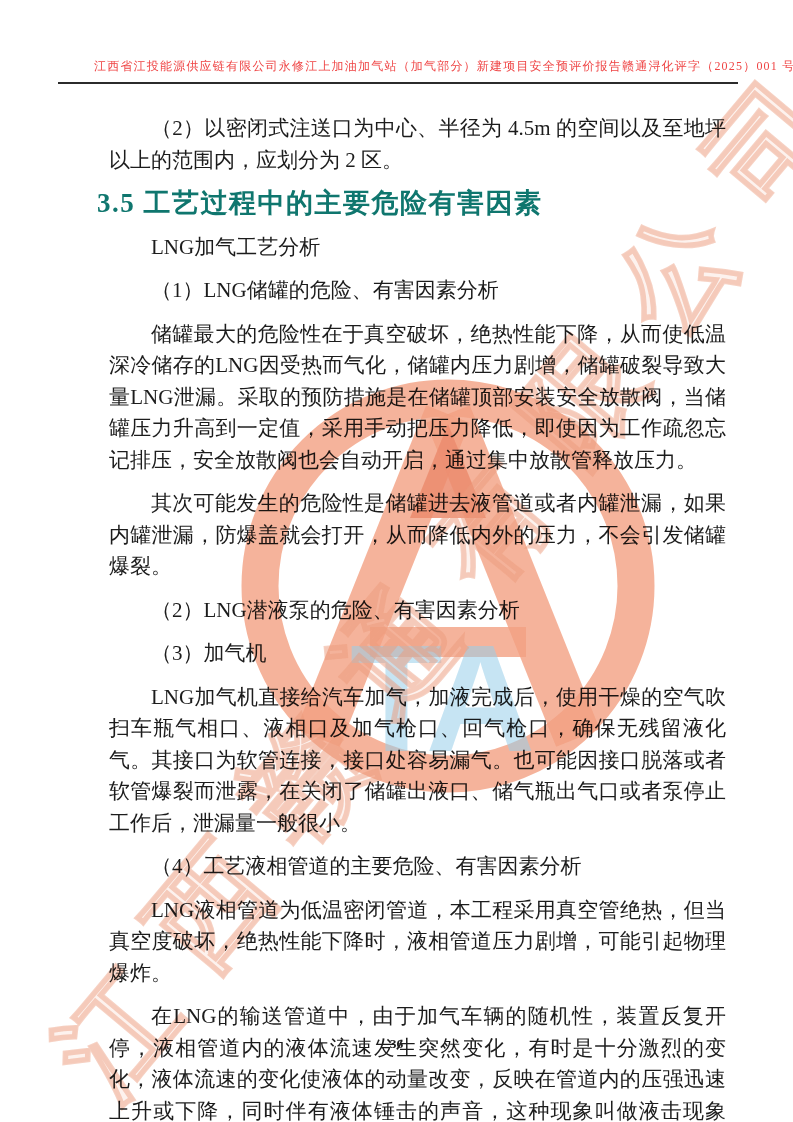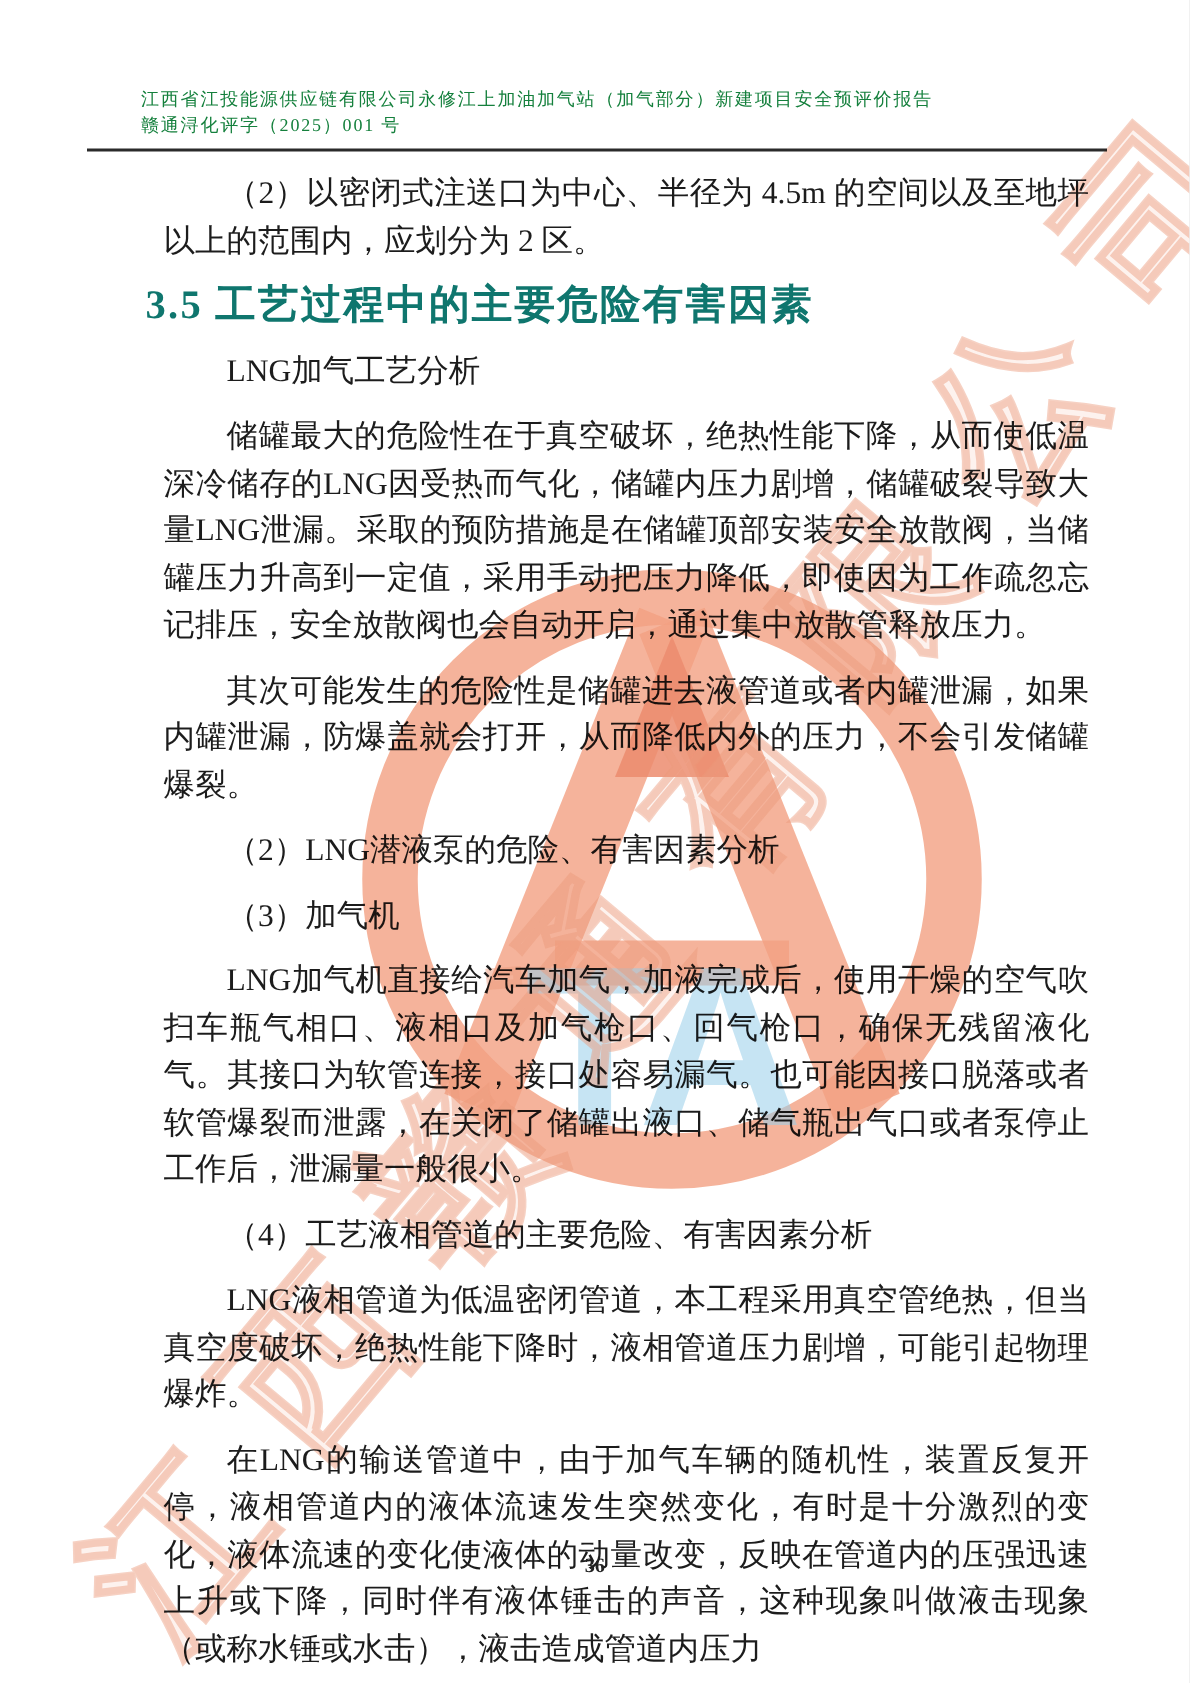--- a/index.html
+++ b/index.html
@@ -10,26 +10,25 @@
     background:#ffffff;
     overflow:hidden;
     font-family:"Liberation Serif","DejaVu Serif",serif;
     color:#1c1c1c;
   }
   
   .hdr{
     position:absolute;left:58px;right:55px;top:58px;
   }
   .hdr-line{
-    display:flex;justify-content:space-between;align-items:flex-start;
+    display:flex;justify-content:space-between;align-items:center;
     padding:0 0 7px 36px;
     font-size:12px;letter-spacing:1.2px;
     white-space:nowrap;
-    color:#15803d;
-    flex-direction:column;
+    color:#ef4444;
   }
   .hdr-rule{border-bottom:2px solid #2b2b2b;}
   
   .doc-main{
     position:absolute;left:97px;top:101px;width:641px;
     font-size:21px;line-height:31.5px;
     text-align:justify;
   }
   .doc-main p{margin:12px;text-indent:2em;}
   .doc-main h2{
@@ -79,20 +78,21 @@
       <span>江西省江投能源供应链有限公司永修江上加油加气站（加气部分）新建项目安全预评价报告</span>
       <span>赣通浔化评字（2025）001 号</span>
     </div>
     <div class="hdr-rule"></div>
   </div>
 
   <div class="doc-main">
     <p>（2）以密闭式注送口为中心、半径为 4.5m 的空间以及至地坪以上的范围内，应划分为 2 区。</p>
     <h2>3.5 工艺过程中的主要危险有害因素</h2>
     <p>LNG加气工艺分析</p>
+    <p>（1）LNG储罐的危险、有害因素分析</p>
     <p>储罐最大的危险性在于真空破坏，绝热性能下降，从而使低温深冷储存的LNG因受热而气化，储罐内压力剧增，储罐破裂导致大量LNG泄漏。采取的预防措施是在储罐顶部安装安全放散阀，当储罐压力升高到一定值，采用手动把压力降低，即使因为工作疏忽忘记排压，安全放散阀也会自动开启，通过集中放散管释放压力。</p>
     <p>其次可能发生的危险性是储罐进去液管道或者内罐泄漏，如果内罐泄漏，防爆盖就会打开，从而降低内外的压力，不会引发储罐爆裂。</p>
     <p>（2）LNG潜液泵的危险、有害因素分析</p>
     <p>（3）加气机</p>
     <p>LNG加气机直接给汽车加气，加液完成后，使用干燥的空气吹扫车瓶气相口、液相口及加气枪口、回气枪口，确保无残留液化气。其接口为软管连接，接口处容易漏气。也可能因接口脱落或者软管爆裂而泄露，在关闭了储罐出液口、储气瓶出气口或者泵停止工作后，泄漏量一般很小。</p>
     <p>（4）工艺液相管道的主要危险、有害因素分析</p>
     <p>LNG液相管道为低温密闭管道，本工程采用真空管绝热，但当真空度破坏，绝热性能下降时，液相管道压力剧增，可能引起物理爆炸。</p>
     <p>在LNG的输送管道中，由于加气车辆的随机性，装置反复开停，液相管道内的液体流速发生突然变化，有时是十分激烈的变化，液体流速的变化使液体的动量改变，反映在管道内的压强迅速上升或下降，同时伴有液体锤击的声音，这种现象叫做液击现象（或称水锤或水击），液击造成管道内压力</p>
   </div>
 

